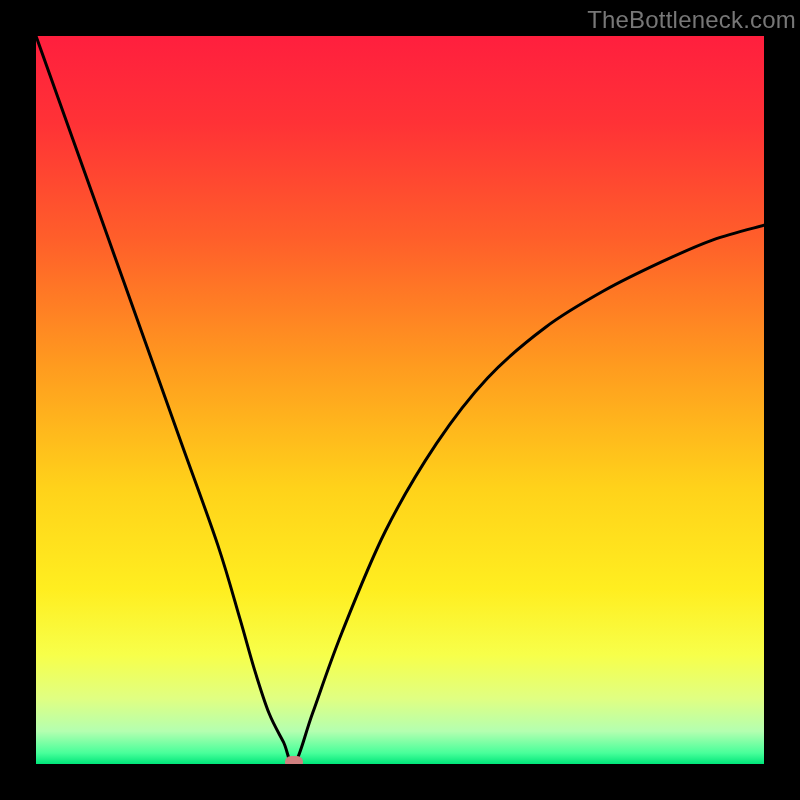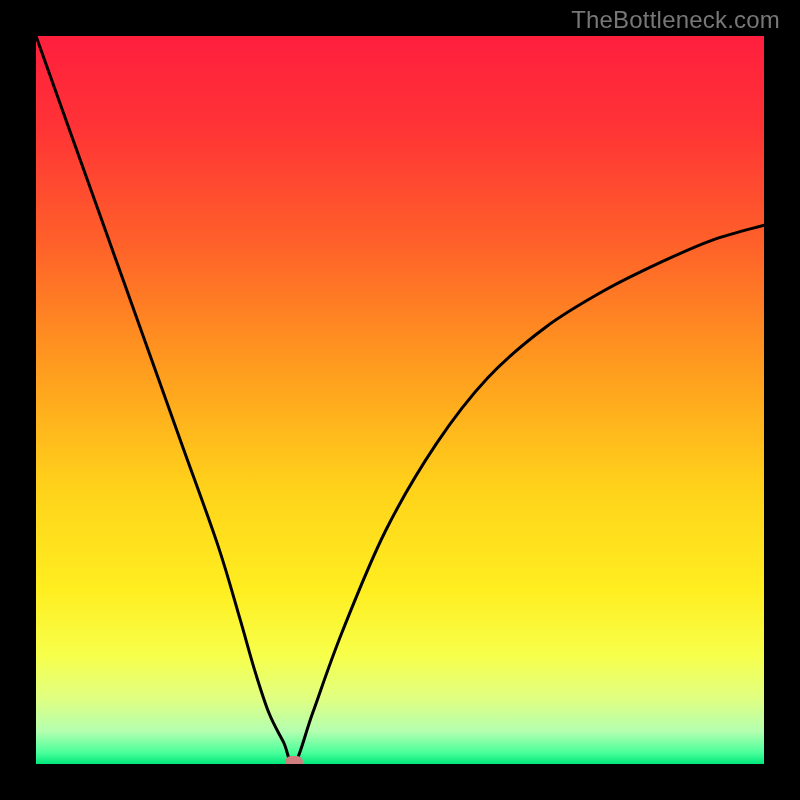--- a/index.html
+++ b/index.html
@@ -31,21 +31,21 @@
     position: absolute;
     inset: 0;
   }
   .curve-svg {
     position: absolute;
     inset: 0;
   }
   .watermark {
     position: absolute;
     top: 6px;
-    right: 20px;
+    right: 4px;
     color: #777;
     font-size: 24px;
     font-weight: 400;
     letter-spacing: 0.2px;
     text-align: right;
   }
   .marker {
     position: absolute;
     width: 18px;
     height: 12px;

